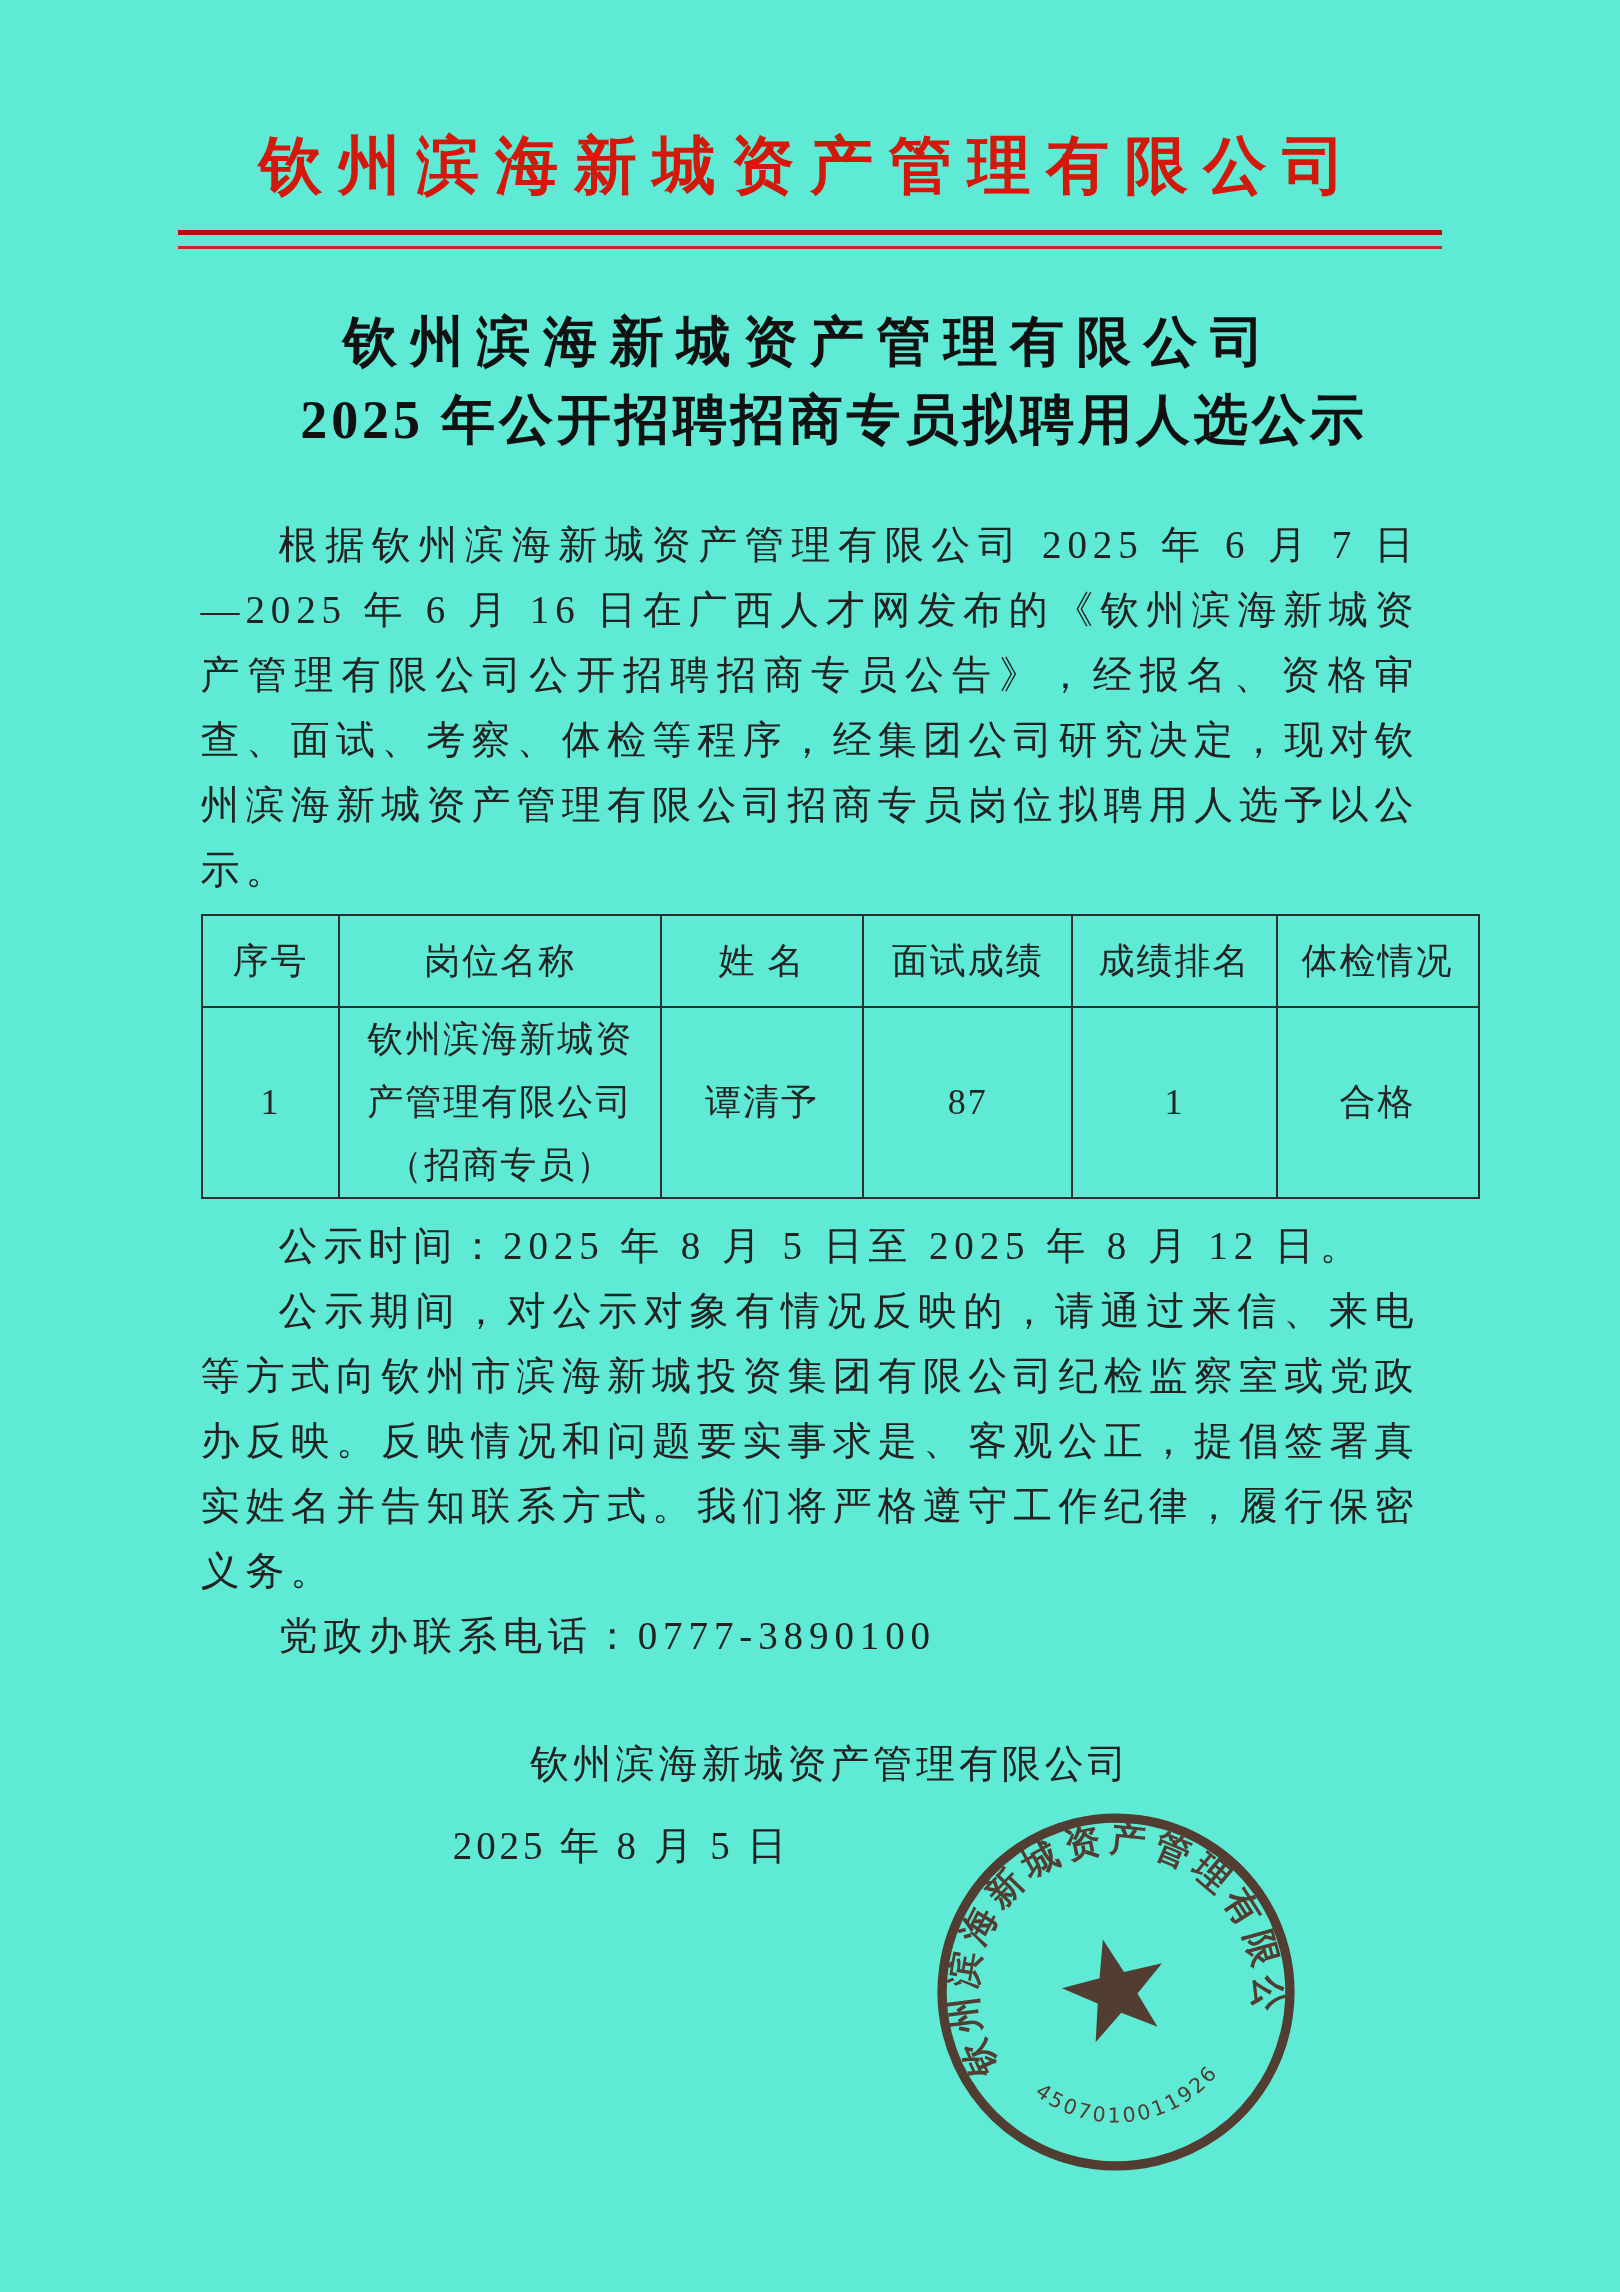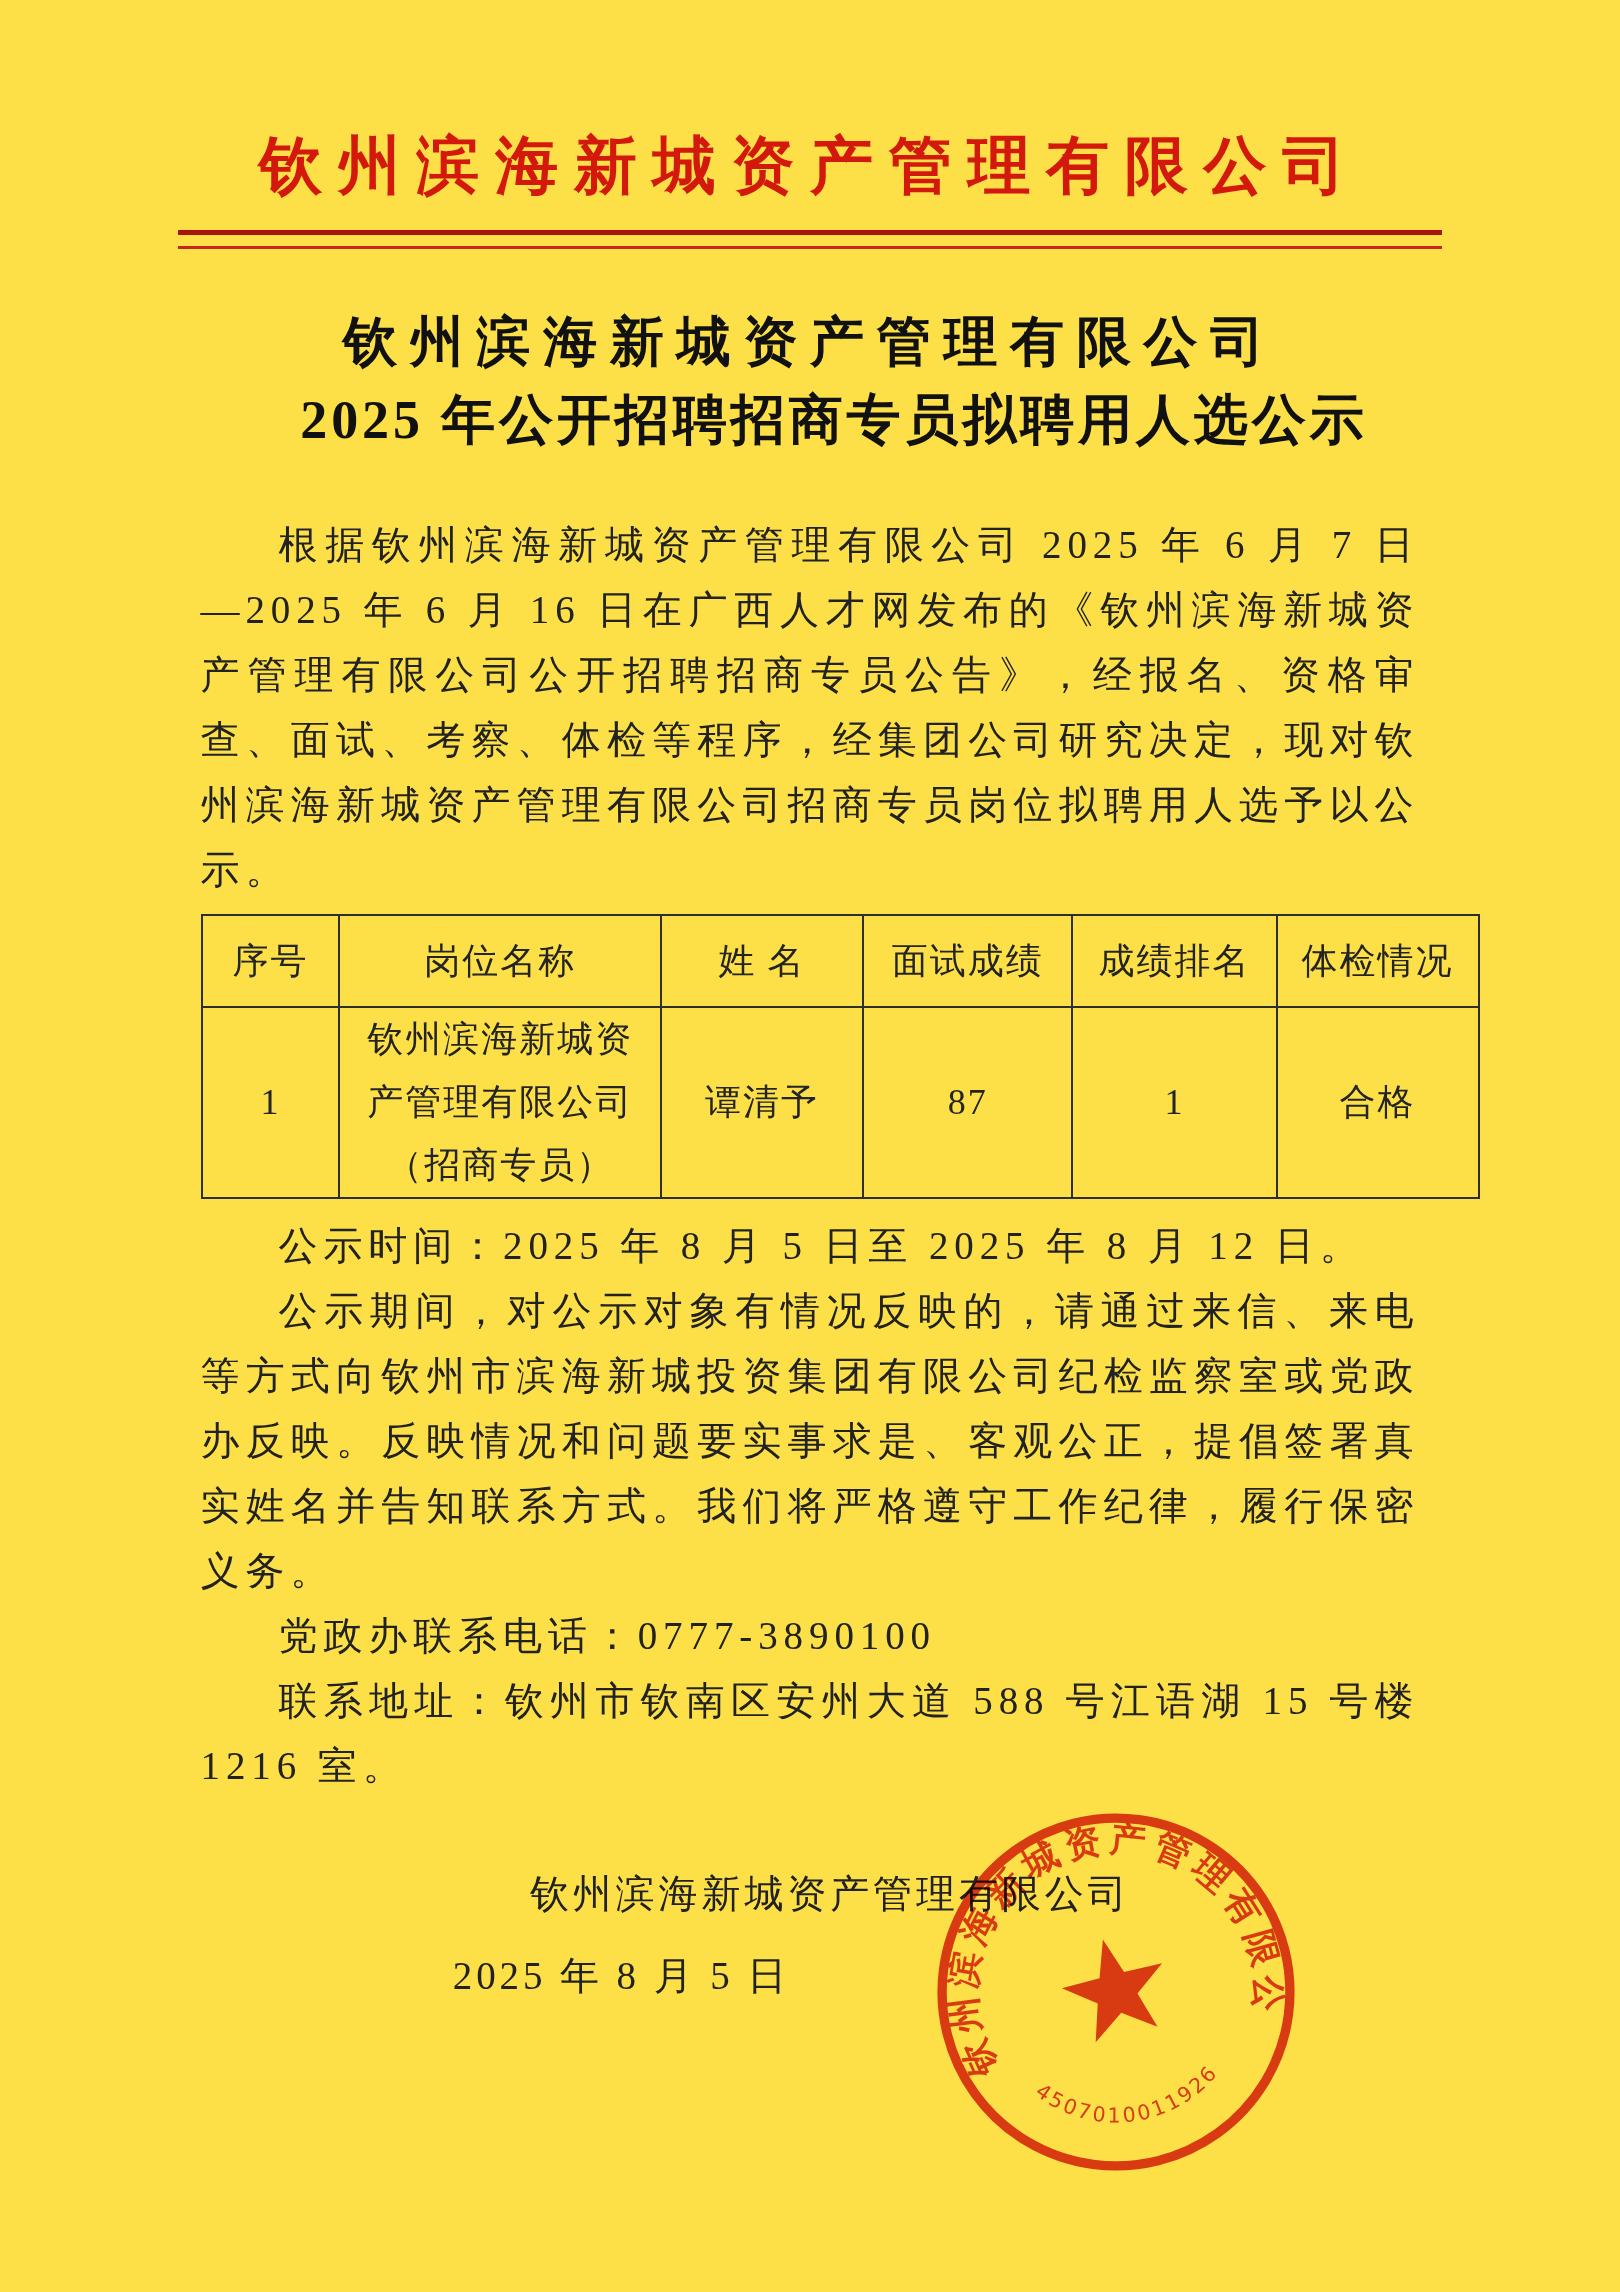--- a/index.html
+++ b/index.html
@@ -1,21 +1,21 @@
 <!DOCTYPE html>
 <html><head>
 <meta charset="utf-8">
 <style>
   * { margin:0; padding:0; box-sizing:border-box; }
   html, body { background:#9a9a9a; }
   .page {
     position:relative;
     width:1620px; height:2293px;
     margin:0 auto;
-    background:#fde047;
+    background:#5eead4;
     font-family:"Liberation Serif","DejaVu Serif",serif;
     color:#1c1c1c;
     overflow:hidden;
   }
   
   .letterhead { padding-top:129px; text-align:center; }
   .letterhead-company {
     font-size:63px; font-weight:bold;
     color:#d3180c; letter-spacing:15.7px;
     line-height:1.2;
@@ -127,21 +127,20 @@
       </tbody>
     </table>
 
     <p class="para" style="margin-top:13.7px">公示时间：2025 年 8 月 5 日至 2025 年 8 月 12 日。</p>
 
     <p class="para para-tight">公示期间，对公示对象有情况反映的，请通过来信、来电等方式向钦州市滨海新城投资集团有限公司纪检监察室或党政办反映。反映情况和问题要实事求是、客观公正，提倡签署真实姓名并告知联系方式。我们将严格遵守工作纪律，履行保密义务。</p>
 
 
     <p class="para para-tight">党政办联系电话：0777-3890100</p>
 
-    <p class="para para-tight">联系地址：钦州市钦南区安州大道 588 号江语湖 15 号楼 1216 室。</p>
 
     <div class="sign-block">
       <div class="sign-company">钦州滨海新城资产管理有限公司</div>
       <div class="sign-date">2025 年 8 月 5 日</div>
     </div>
   </div>
 
   <svg class="seal" viewBox="0 0 400 400" xmlns="http://www.w3.org/2000/svg">
     <defs>
       <path id="seal-arc-top" d="M 59,251 A 150,150 0 1 1 341,251" fill="none"></path>

